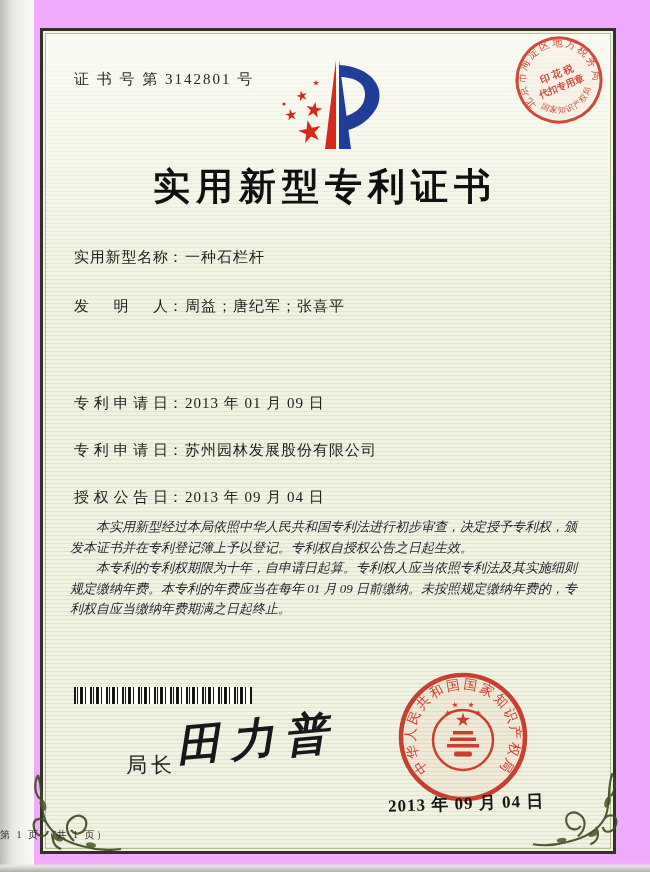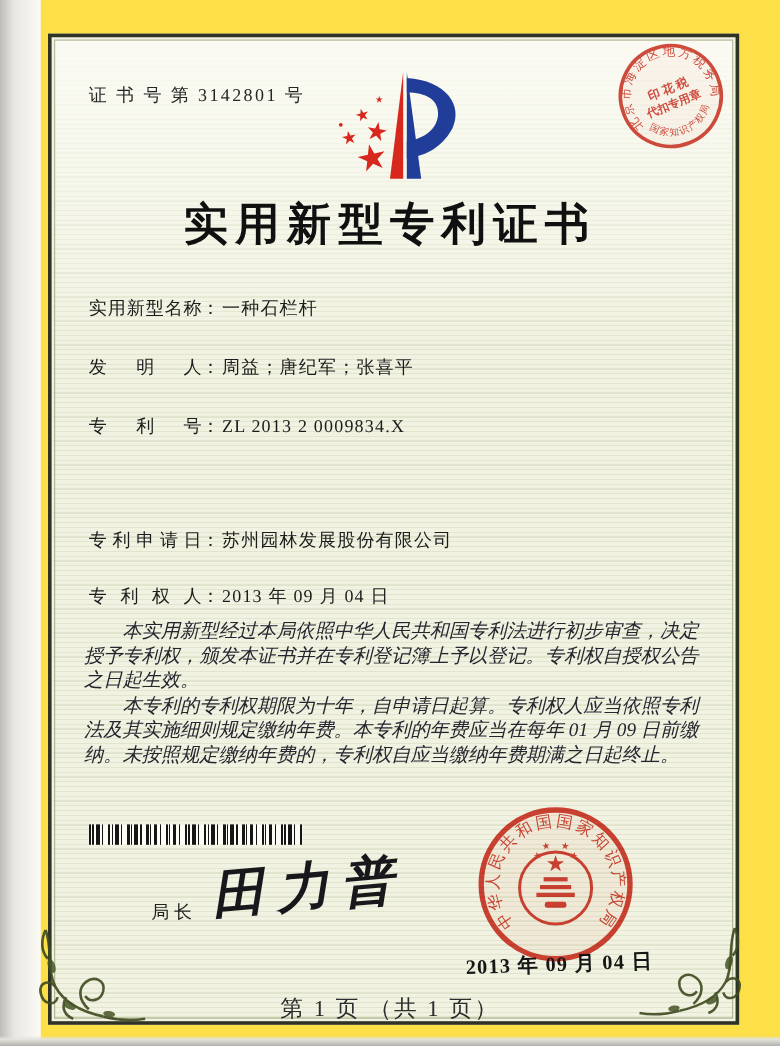--- a/index.html
+++ b/index.html
@@ -1,18 +1,18 @@
 <!DOCTYPE html>
 <html><head>
 <meta charset="utf-8">
 <style>
   html,body{margin:0;padding:0;background:#d9d8d2;}
   #page{
     position:relative;width:650px;height:872px;overflow:hidden;
-    background:#fde047;
+    background:#f0abfc;
     font-family:"Liberation Serif","DejaVu Serif",serif;
     color:#1d1d1d;
   }
   .scan-left{position:absolute;left:0;top:0;bottom:0;width:34px;
     background:linear-gradient(90deg,#bdbcb7 0,#e8e7e1 35%,#fbfaf5 100%);}
   .scan-bottom{position:absolute;left:0;right:0;bottom:0;height:9px;
     background:linear-gradient(0deg,#aeada8 0,#e4e3dd 65%,rgba(251,250,245,0) 100%);}
   .frame{
     position:absolute;left:40px;top:28px;width:576px;height:826px;box-sizing:border-box;
     border:3px solid #2f3326;
@@ -24,32 +24,32 @@
   }
   .cert-no{position:absolute;left:74px;top:70px;font-size:15px;letter-spacing:2px;color:#262626;}
   .logo{position:absolute;left:256px;top:52px;width:138px;height:108px;}
   .title{position:absolute;left:0;right:0;top:162px;text-align:center;
     font-size:37px;font-weight:bold;letter-spacing:6px;color:#101010;font-family:Liberation Serif, serif;}
   .row{position:absolute;left:74px;white-space:nowrap;font-size:15px;color:#1c1c1c;}
   .r0{top:248px}.r1{top:297px}.r2{top:346px}.r3{top:394px}.r4{top:441px}.r5{top:488px}
   .flabel{display:inline-block;width:94px;text-align:justify;text-align-last:justify;text-justify:inter-character;}
   .colon{display:inline-block;margin-right:2px;}
   .fvalue{letter-spacing:1px;}
-  .paras{position:absolute;left:70px;top:517px;width:518px;font-size:16px;line-height:20.6px;
+  .paras{position:absolute;left:70px;top:517px;width:518px;font-size:13px;line-height:20.6px;
     color:#23262f;font-style:italic;}
   .paras p{margin:0;text-indent:2em;}
   .barcode{position:absolute;left:74px;top:687px;width:178px;height:17px;
     background:repeating-linear-gradient(90deg,#161616 0 2px,#fdfdf6 2px 3px,#161616 3px 4px,#fdfdf6 4px 6px,#161616 6px 9px,#fdfdf6 9px 11px,#161616 11px 12px,#fdfdf6 12px 16px);}
-  .director{position:absolute;left:126px;top:751px;font-size:15px;letter-spacing:4px;color:#222;}
+  .director{position:absolute;left:126px;top:751px;font-size:21px;letter-spacing:4px;color:#222;}
   .sig{position:absolute;left:176px;top:710px;font-size:44px;font-weight:bold;font-style:italic;
     letter-spacing:10px;color:#17171c;transform:rotate(-5deg);}
   .seal-svg{position:absolute;left:394px;top:668px;mix-blend-mode:multiply;}
   .seal-date{position:absolute;left:388px;top:792px;font-size:17px;letter-spacing:1px;color:#161616;
     transform:rotate(-2deg);font-weight:bold;}
-  .footer{position:absolute;left:0;right:0;top:828px;text-align:center;font-size:19px;color:#2c2c2c;letter-spacing:2px;}
+  .footer{position:absolute;left:0;right:0;top:828px;text-align:left;font-size:10px;color:#2c2c2c;letter-spacing:2px;}
   .tax-stamp{position:absolute;left:512px;top:33px;mix-blend-mode:multiply;}
   .orn{position:absolute;}
   .orn-left{left:31px;top:761px;}
   .orn-right{left:531px;top:757px;transform:scaleX(-1);}
   svg text{font-family:"Liberation Serif","DejaVu Serif",serif;}
 </style>
 </head>
 <body>
 
 <div id="page">
@@ -116,28 +116,28 @@
   </svg>
 
   <div class="title">实用新型专利证书</div>
 
   <div class="row r0">
     <span class="flabel">实用新型名称</span><span class="colon">：</span><span class="fvalue">一种石栏杆</span>
   </div>
   <div class="row r1">
     <span class="flabel">发明人</span><span class="colon">：</span><span class="fvalue">周益；唐纪军；张喜平</span>
   </div>
-  <div class="row r2">
-    <span class="flabel">专利号</span><span class="colon">：</span><span class="fvalue">ZL 2013 2 0009834.X</span>
+  <div class="row r3">
+    <span class="flabel">专利申请日</span><span class="colon">：</span><span class="fvalue">2013 年 01 月 09 日</span>
   </div>
   <div class="row r4">
     <span class="flabel">专利申请日</span><span class="colon">：</span><span class="fvalue">苏州园林发展股份有限公司</span>
   </div>
   <div class="row r5">
-    <span class="flabel">专利权人</span><span class="colon">：</span><span class="fvalue">2013 年 09 月 04 日</span>
+    <span class="flabel">授权公告日</span><span class="colon">：</span><span class="fvalue">2013 年 09 月 04 日</span>
   </div>
 
   <div class="paras">
     <p>本实用新型经过本局依照中华人民共和国专利法进行初步审查，决定授予专利权，颁发本证书并在专利登记簿上予以登记。专利权自授权公告之日起生效。</p>
     <p>本专利的专利权期限为十年，自申请日起算。专利权人应当依照专利法及其实施细则规定缴纳年费。本专利的年费应当在每年 01 月 09 日前缴纳。未按照规定缴纳年费的，专利权自应当缴纳年费期满之日起终止。</p>
   </div>
 
   <div class="barcode"></div>
 
   <div class="director">局长</div>

